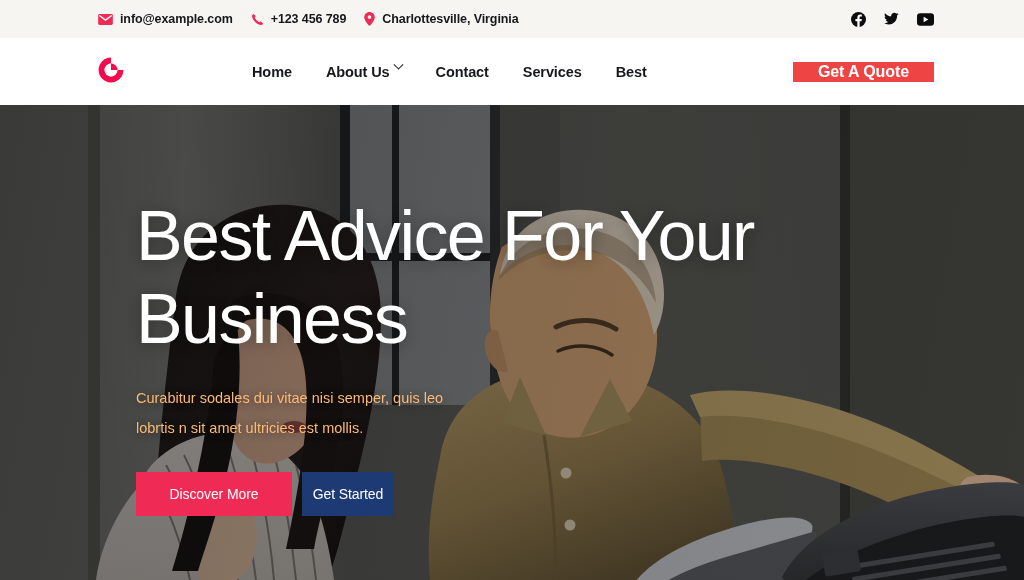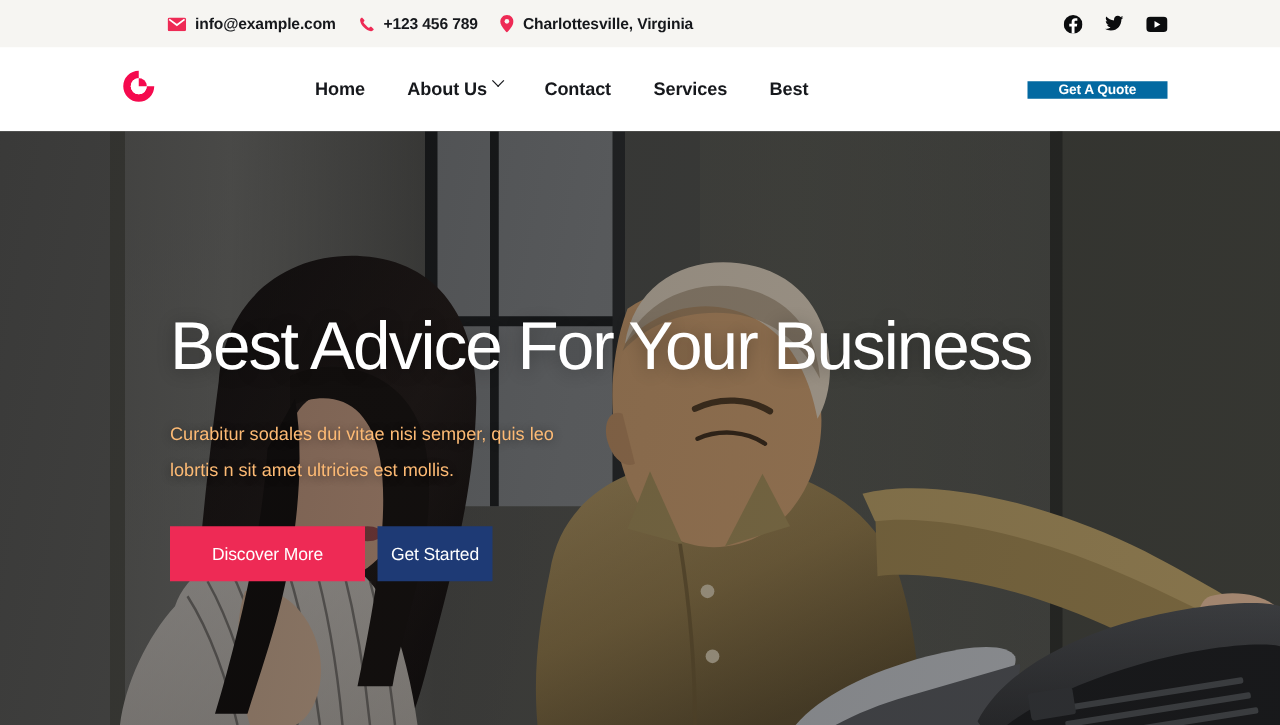--- a/index.html
+++ b/index.html
@@ -19,21 +19,20 @@
     background: #f6f5f2;
     display: flex;
     align-items: center;
     padding: 0 90px 0 98px;
   }
   .topbar-left {
     display: flex;
     align-items: flex-start;
     gap: 18px;
     flex: 1;
-    margin-left: 36px;
   }
   .contact-item {
     display: flex;
     align-items: center;
     gap: 7px;
     font-size: 12.5px;
     font-weight: 700;
     color: #16181c;
     letter-spacing: -0.1px;
     white-space: nowrap;
@@ -84,23 +83,23 @@
   }
   .chev {
     display: inline-block;
     width: 7px; height: 7px;
     border-right: 1.4px solid #16181c;
     border-bottom: 1.4px solid #16181c;
     transform: rotate(45deg) translate(-2px,-2px);
   }
   .quote-btn {
     margin-left: auto;
-    background: #0369a1;
+    background: #ef4444;
     color: #ffffff;
-    font-size: 11px;
+    font-size: 16px;
     font-weight: 700;
     border: none;
     padding: 1px 25px;
     cursor: pointer;
     font-family: inherit;
     letter-spacing: -0.1px;
   }
 
   
   .hero {
@@ -126,21 +125,21 @@
     left: 136px;
     top: 0;
     height: 100%;
     width: 760px;
     display: flex;
     flex-direction: column;
     justify-content: center;
     padding-top: 26px;
   }
   .hero-title {
-    font-size: 54px;
+    font-size: 70px;
     line-height: 1.18;
     font-weight: 400;
     color: #ffffff;
     letter-spacing: -1.6px;
     max-width: 700px;
     text-shadow: 0 2px 14px rgba(0,0,0,.30);
   }
   .hero-sub {
     margin-top: 24px;
     font-size: 14.5px;

